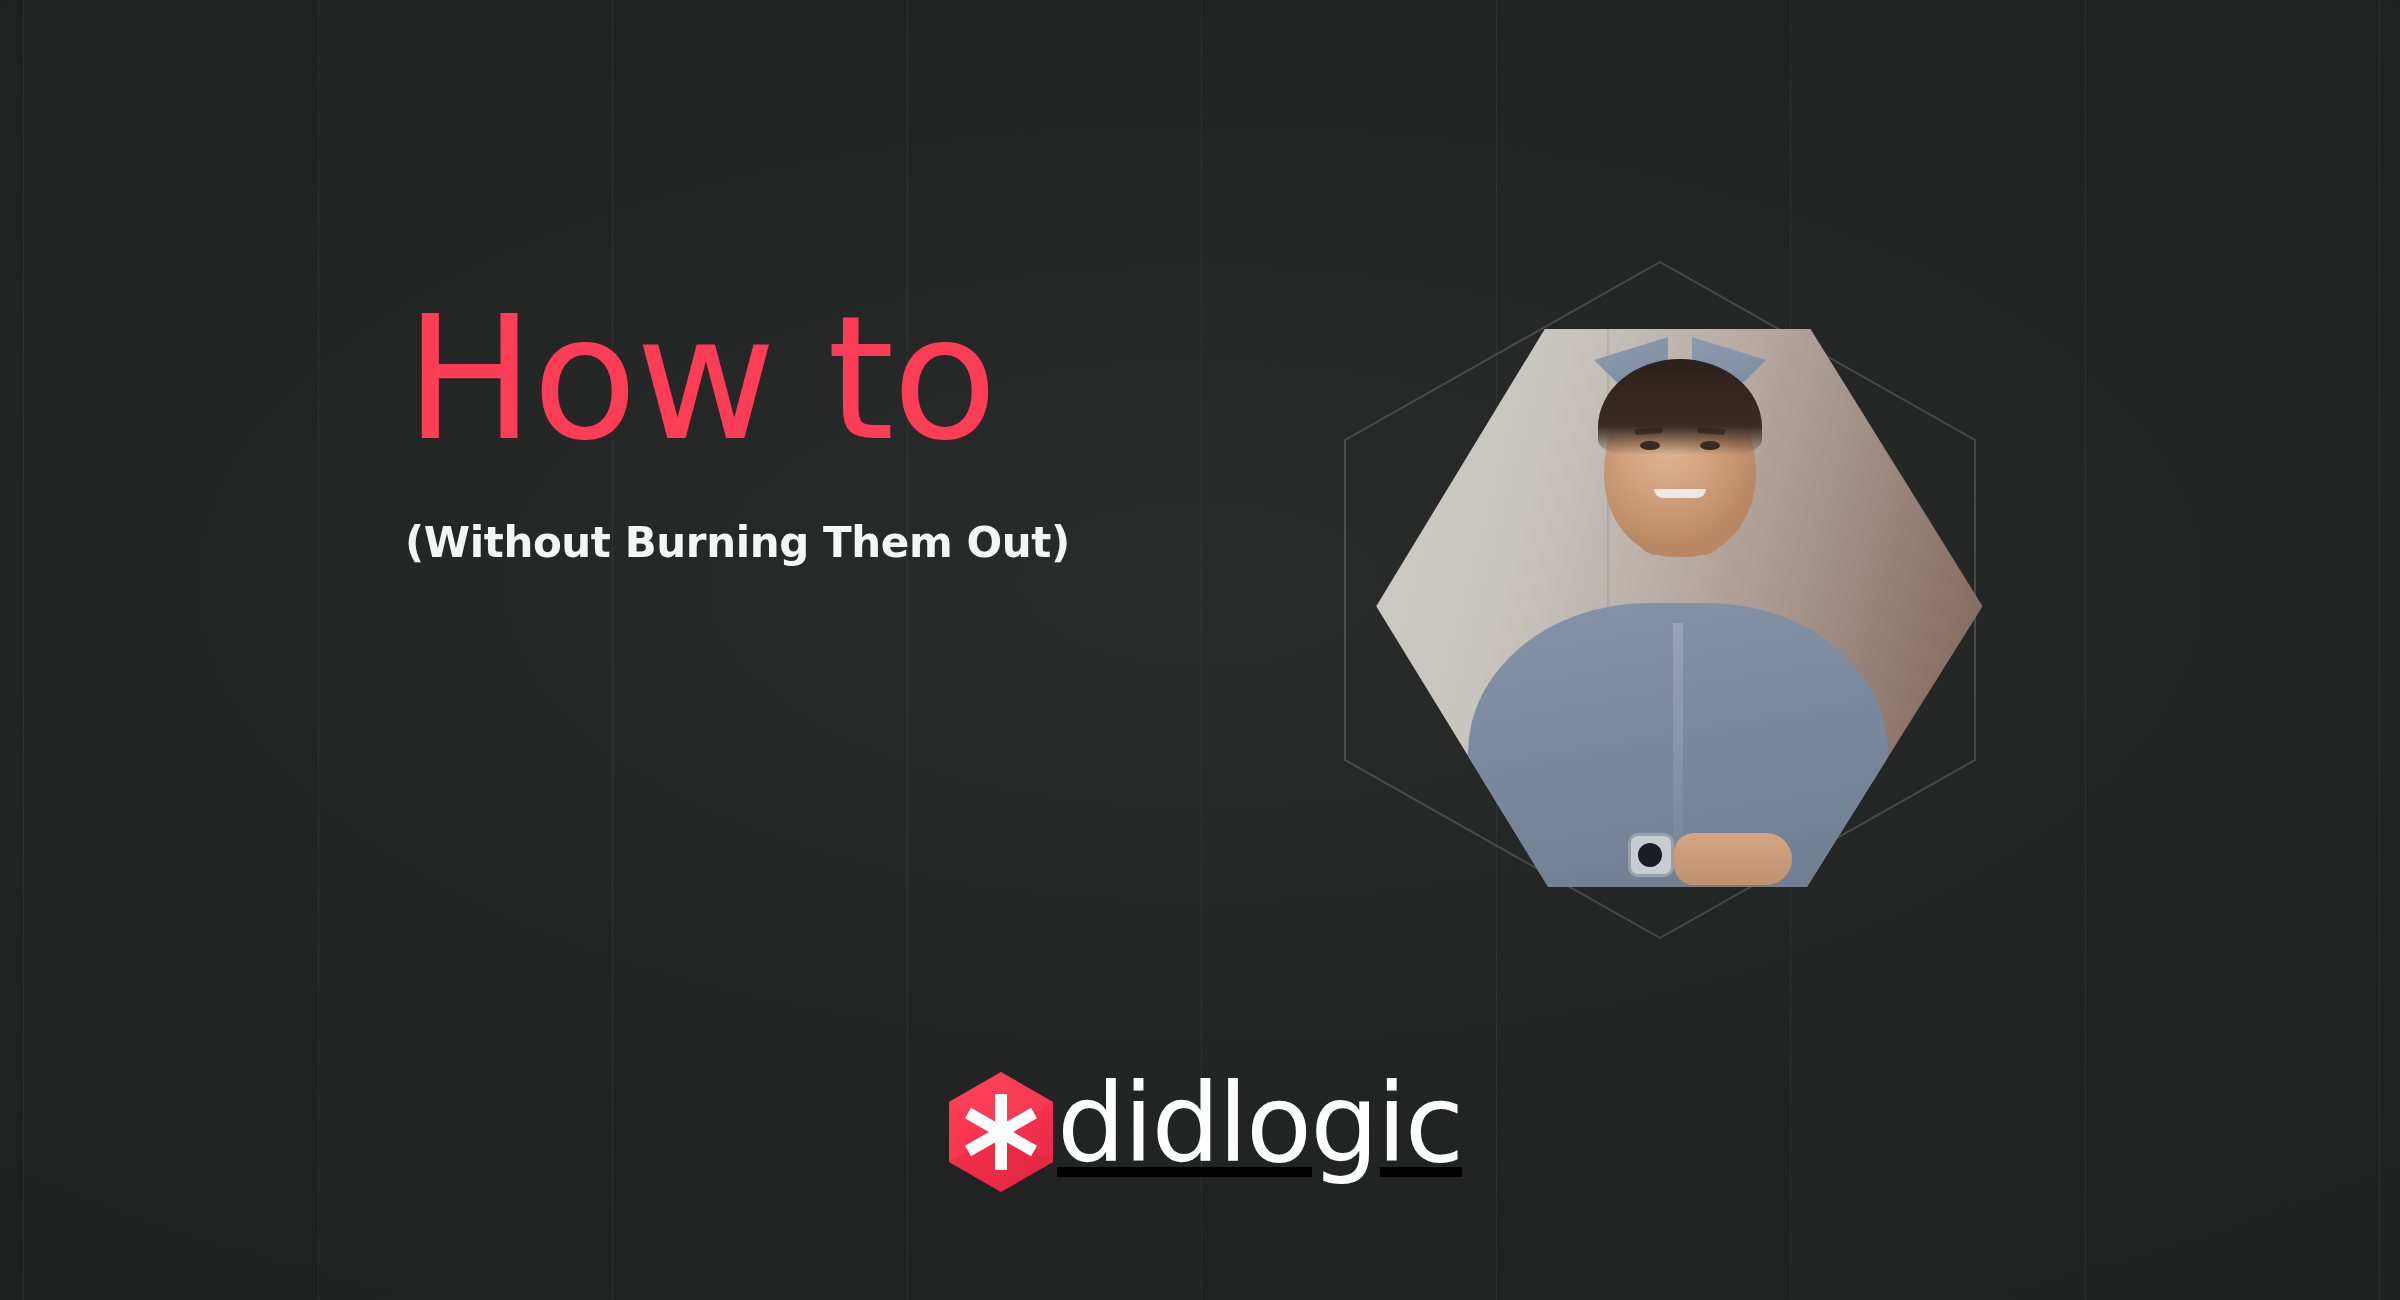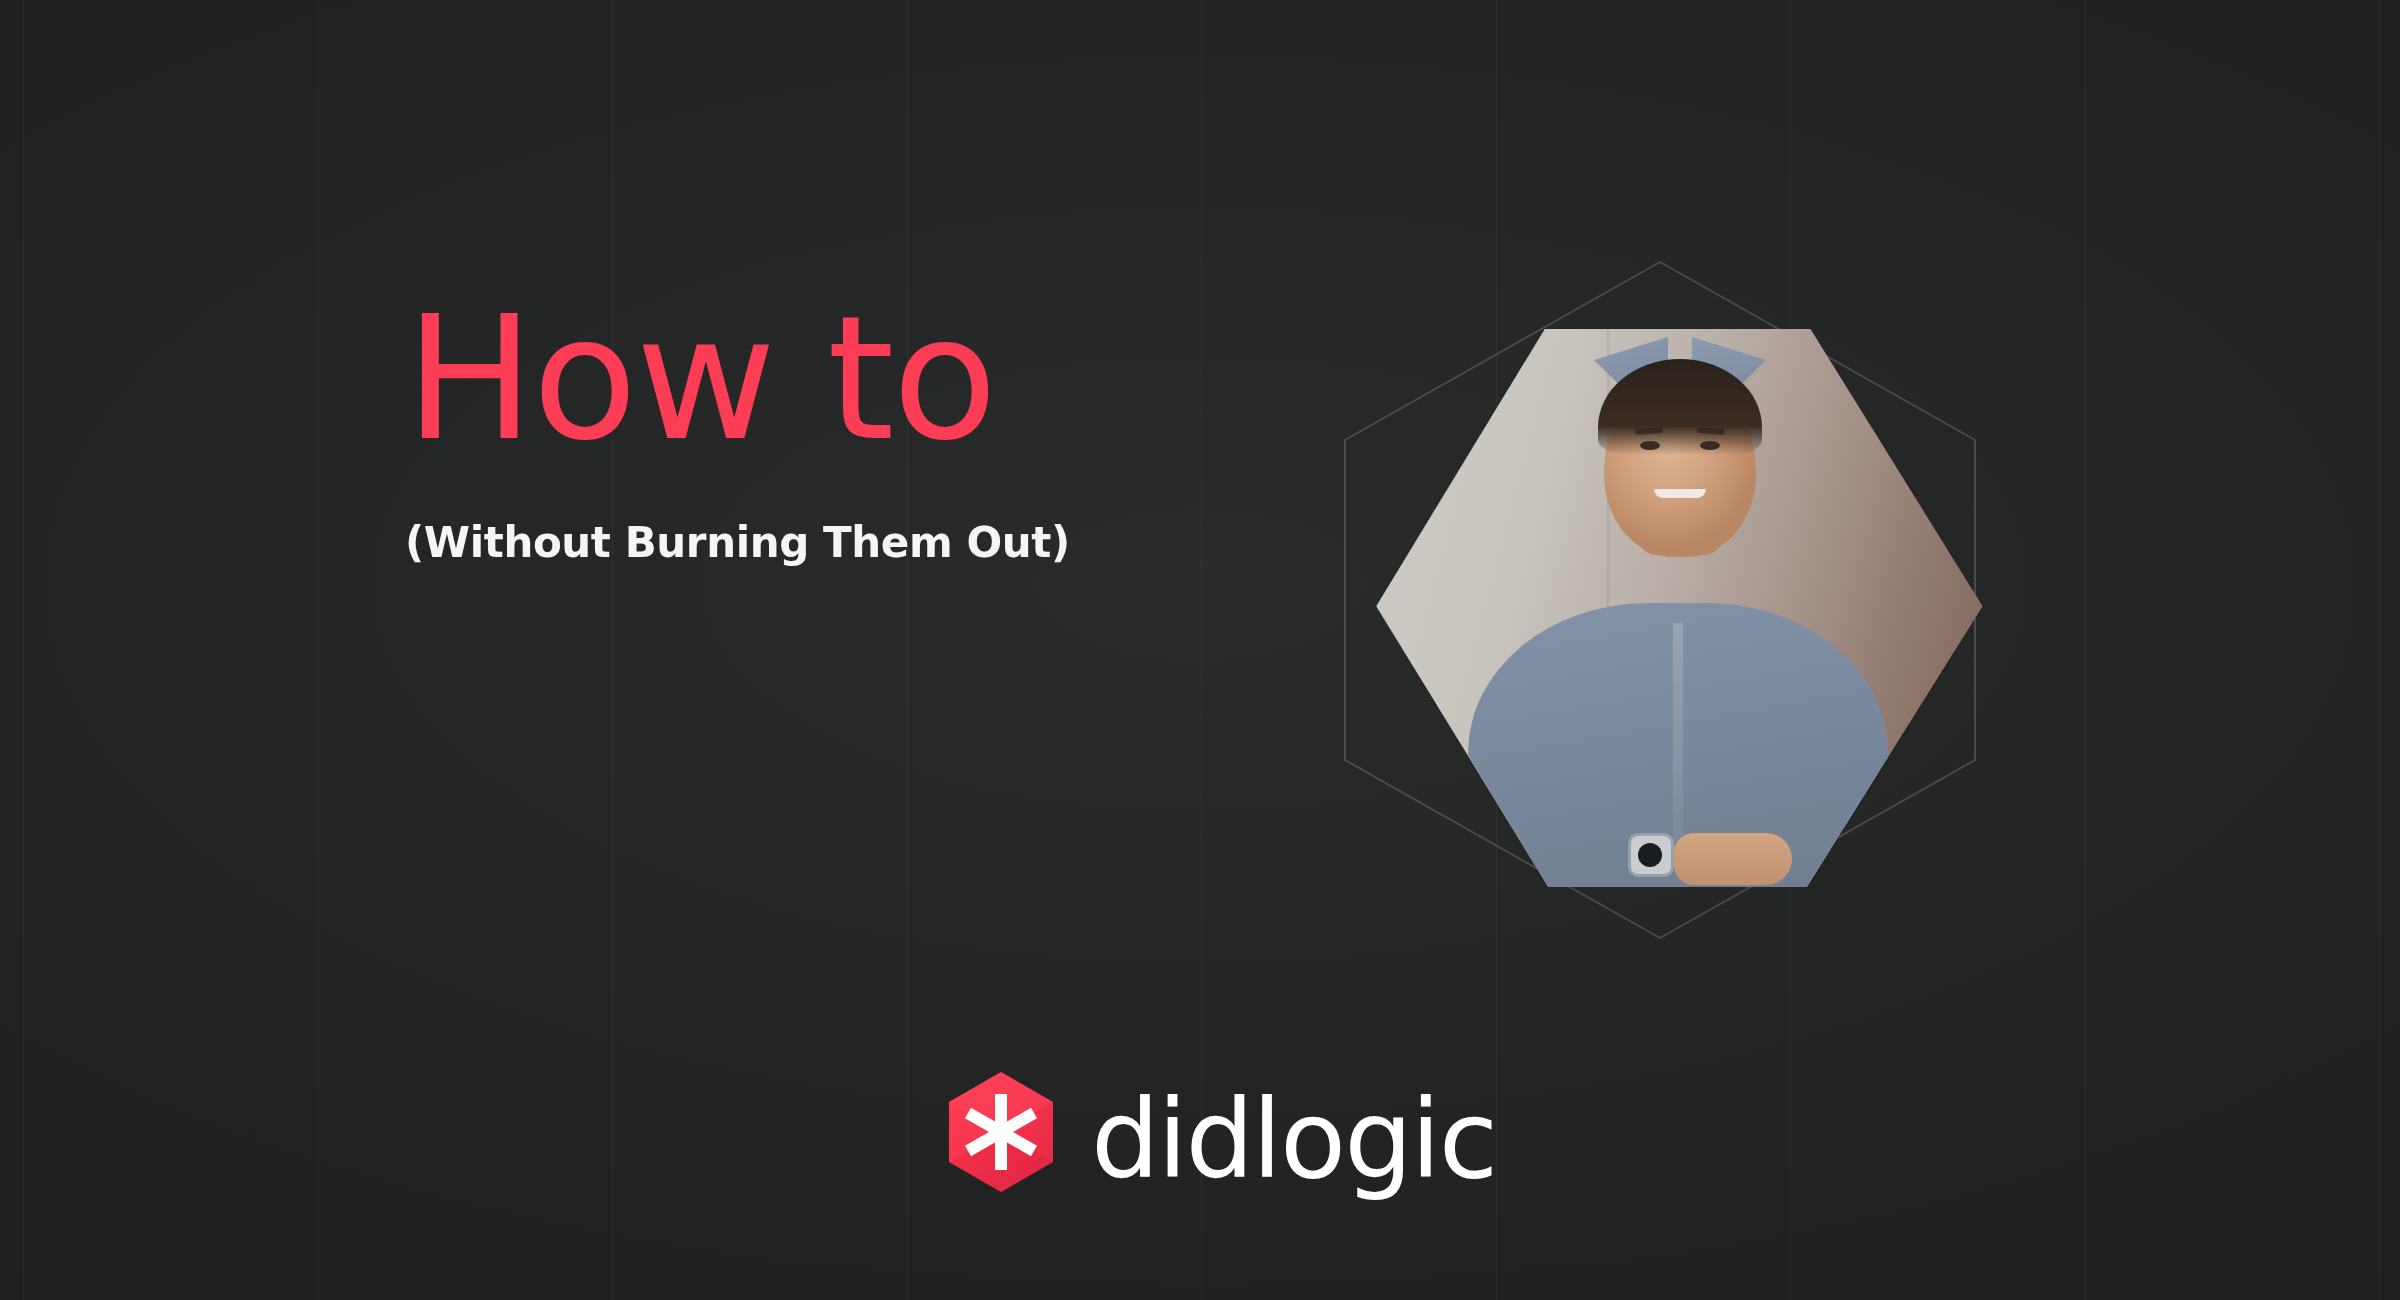--- a/index.html
+++ b/index.html
@@ -265,22 +265,22 @@
     background: #1a1d21;
     border-radius: 50%;
   }
 
   
   .brand {
     position: absolute;
     left: 945px;
     top: 1070px;
     display: flex;
-    align-items: flex-end;
-    gap: 34px;
+    align-items: flex-start;
+    text-decoration: underline;
   }
   .brand-mark {
     position: relative;
     width: 112px;
     height: 124px;
     flex: none;
   }
   .brand-word {
     color: #FFFFFF;
     font-family: "DejaVu Sans", "Liberation Sans", sans-serif;

